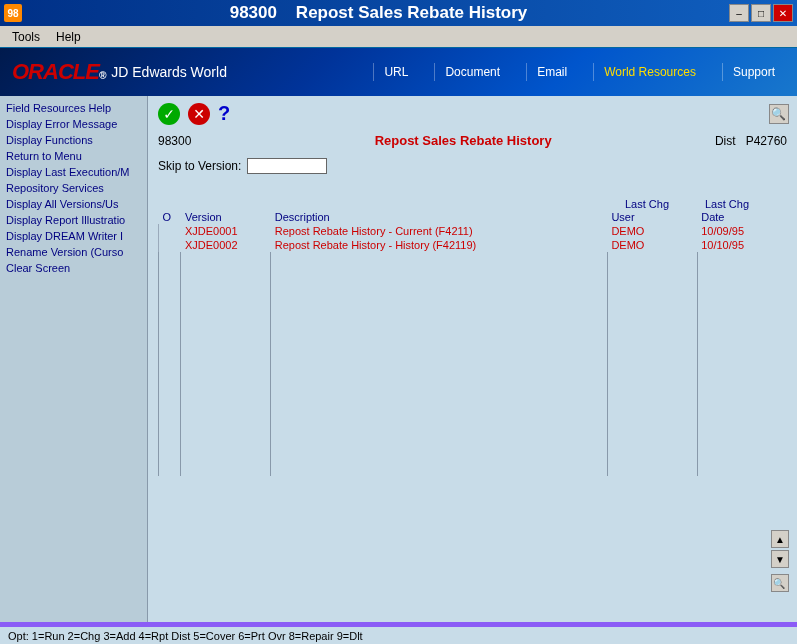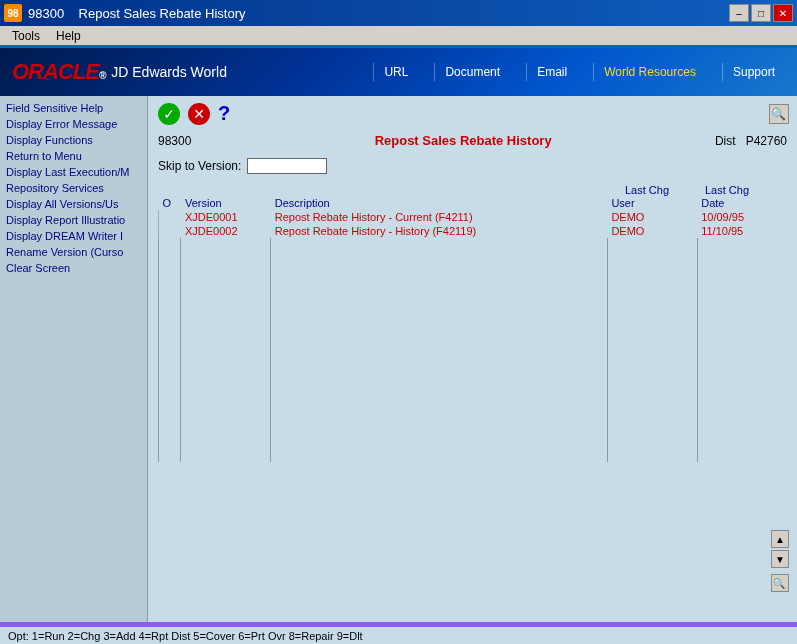--- a/index.html
+++ b/index.html
@@ -14,40 +14,40 @@
       height: 26px;
       padding: 0 4px;
       user-select: none;
     }
     .title-bar-icon {
       width: 18px; height: 18px; background: #ff8800; border-radius: 2px;
       display: flex; align-items: center; justify-content: center;
       margin-right: 6px; font-size: 10px; color: white; font-weight: bold;
     }
     .title-bar-text {
-      flex: 1; font-size: 13px; font-weight: normal;
+      flex: 1; font-size: 17px; font-weight: bold; text-align: center;
     }
     .title-bar-controls {
       display: flex; gap: 2px;
     }
     .title-btn {
       width: 20px; height: 18px; background: #d4d0c8; border: 1px solid #888;
       display: flex; align-items: center; justify-content: center;
       font-size: 10px; cursor: pointer; color: #000;
     }
     .title-btn.close { background: #cc0000; color: white; }
 
     
     .menu-bar {
       background: #d4d0c8;
       display: flex;
       align-items: center;
       height: 22px;
       padding: 0 4px;
-      border-bottom: 3px solid #0369a1;
+      border-bottom: 1px solid #0369a1;
     }
     .menu-item {
       padding: 2px 8px;
       cursor: pointer;
       font-size: 12px;
     }
 
     
     .oracle-header {
       background: linear-gradient(135deg, #001a4d 0%, #003399 40%, #0055cc 70%, #1877cc 100%);
@@ -128,21 +128,21 @@
       margin-bottom: 10px;
     }
     .form-number { color: #000; font-size: 12px; margin-right: 20px; }
     .form-title { color: #cc0000; font-size: 13px; font-weight: bold; flex: 1; text-align: center; }
     .form-id { color: #000; font-size: 12px; }
 
     
     .skip-version {
       display: flex;
       align-items: center;
-      margin-bottom: 10px;
+      margin-bottom: 24px;
     }
     .skip-label { font-size: 12px; margin-right: 6px; }
     .skip-input {
       border: 1px solid #666; background: white; width: 80px; height: 16px;
       font-size: 11px; padding: 0 2px;
     }
 
     
     .version-table {
       width: 100%;
@@ -244,21 +244,21 @@
     <div class="header-nav-item">Document</div>
     <div class="header-nav-item">Email</div>
     <div class="header-nav-item active">World Resources</div>
     <div class="header-nav-item">Support</div>
   </div>
 </div>
 
 <div class="main-area">
 
   <div class="sidebar">
-    <div class="sidebar-item">Field Sensitive Help</div>
+    <div class="sidebar-item">Field Resources Help</div>
     <div class="sidebar-item">Display Error Message</div>
     <div class="sidebar-item">Display Functions</div>
     <div class="sidebar-item">Return to Menu</div>
     <div class="sidebar-item">Display Last Execution/M</div>
     <div class="sidebar-item">Repository Services</div>
     <div class="sidebar-item">Display All Versions/Us</div>
     <div class="sidebar-item">Display Report Illustratio</div>
     <div class="sidebar-item">Display DREAM Writer I</div>
     <div class="sidebar-item">Rename Version (Curso</div>
     <div class="sidebar-item">Clear Screen</div>
@@ -310,21 +310,21 @@
       <td class="col-version"><span class="version-link">XJDE0001</span></td>
       <td class="col-desc"><span class="version-link">Repost Rebate History - Current (F4211)</span></td>
       <td class="col-user"><span class="user-val">DEMO</span></td>
       <td class="col-date"><span class="date-val">10/09/95</span></td>
     </tr>
           <tr class="table-row">
       <td class="col-o row-border"></td>
       <td class="col-version"><span class="version-link">XJDE0002</span></td>
       <td class="col-desc"><span class="version-link">Repost Rebate History - History (F42119)</span></td>
       <td class="col-user"><span class="user-val">DEMO</span></td>
-      <td class="col-date"><span class="date-val">11/10/95</span></td>
+      <td class="col-date"><span class="date-val">10/10/95</span></td>
     </tr>
           <tr class="empty-row">
       <td class="col-o" style="border-left:1px solid #8899aa; height:13px;"></td>
       <td class="col-version"></td>
       <td class="col-desc"></td>
       <td class="col-user"></td>
       <td class="col-date"></td>
     </tr>
           <tr class="empty-row">
       <td class="col-o" style="border-left:1px solid #8899aa; height:13px;"></td>

